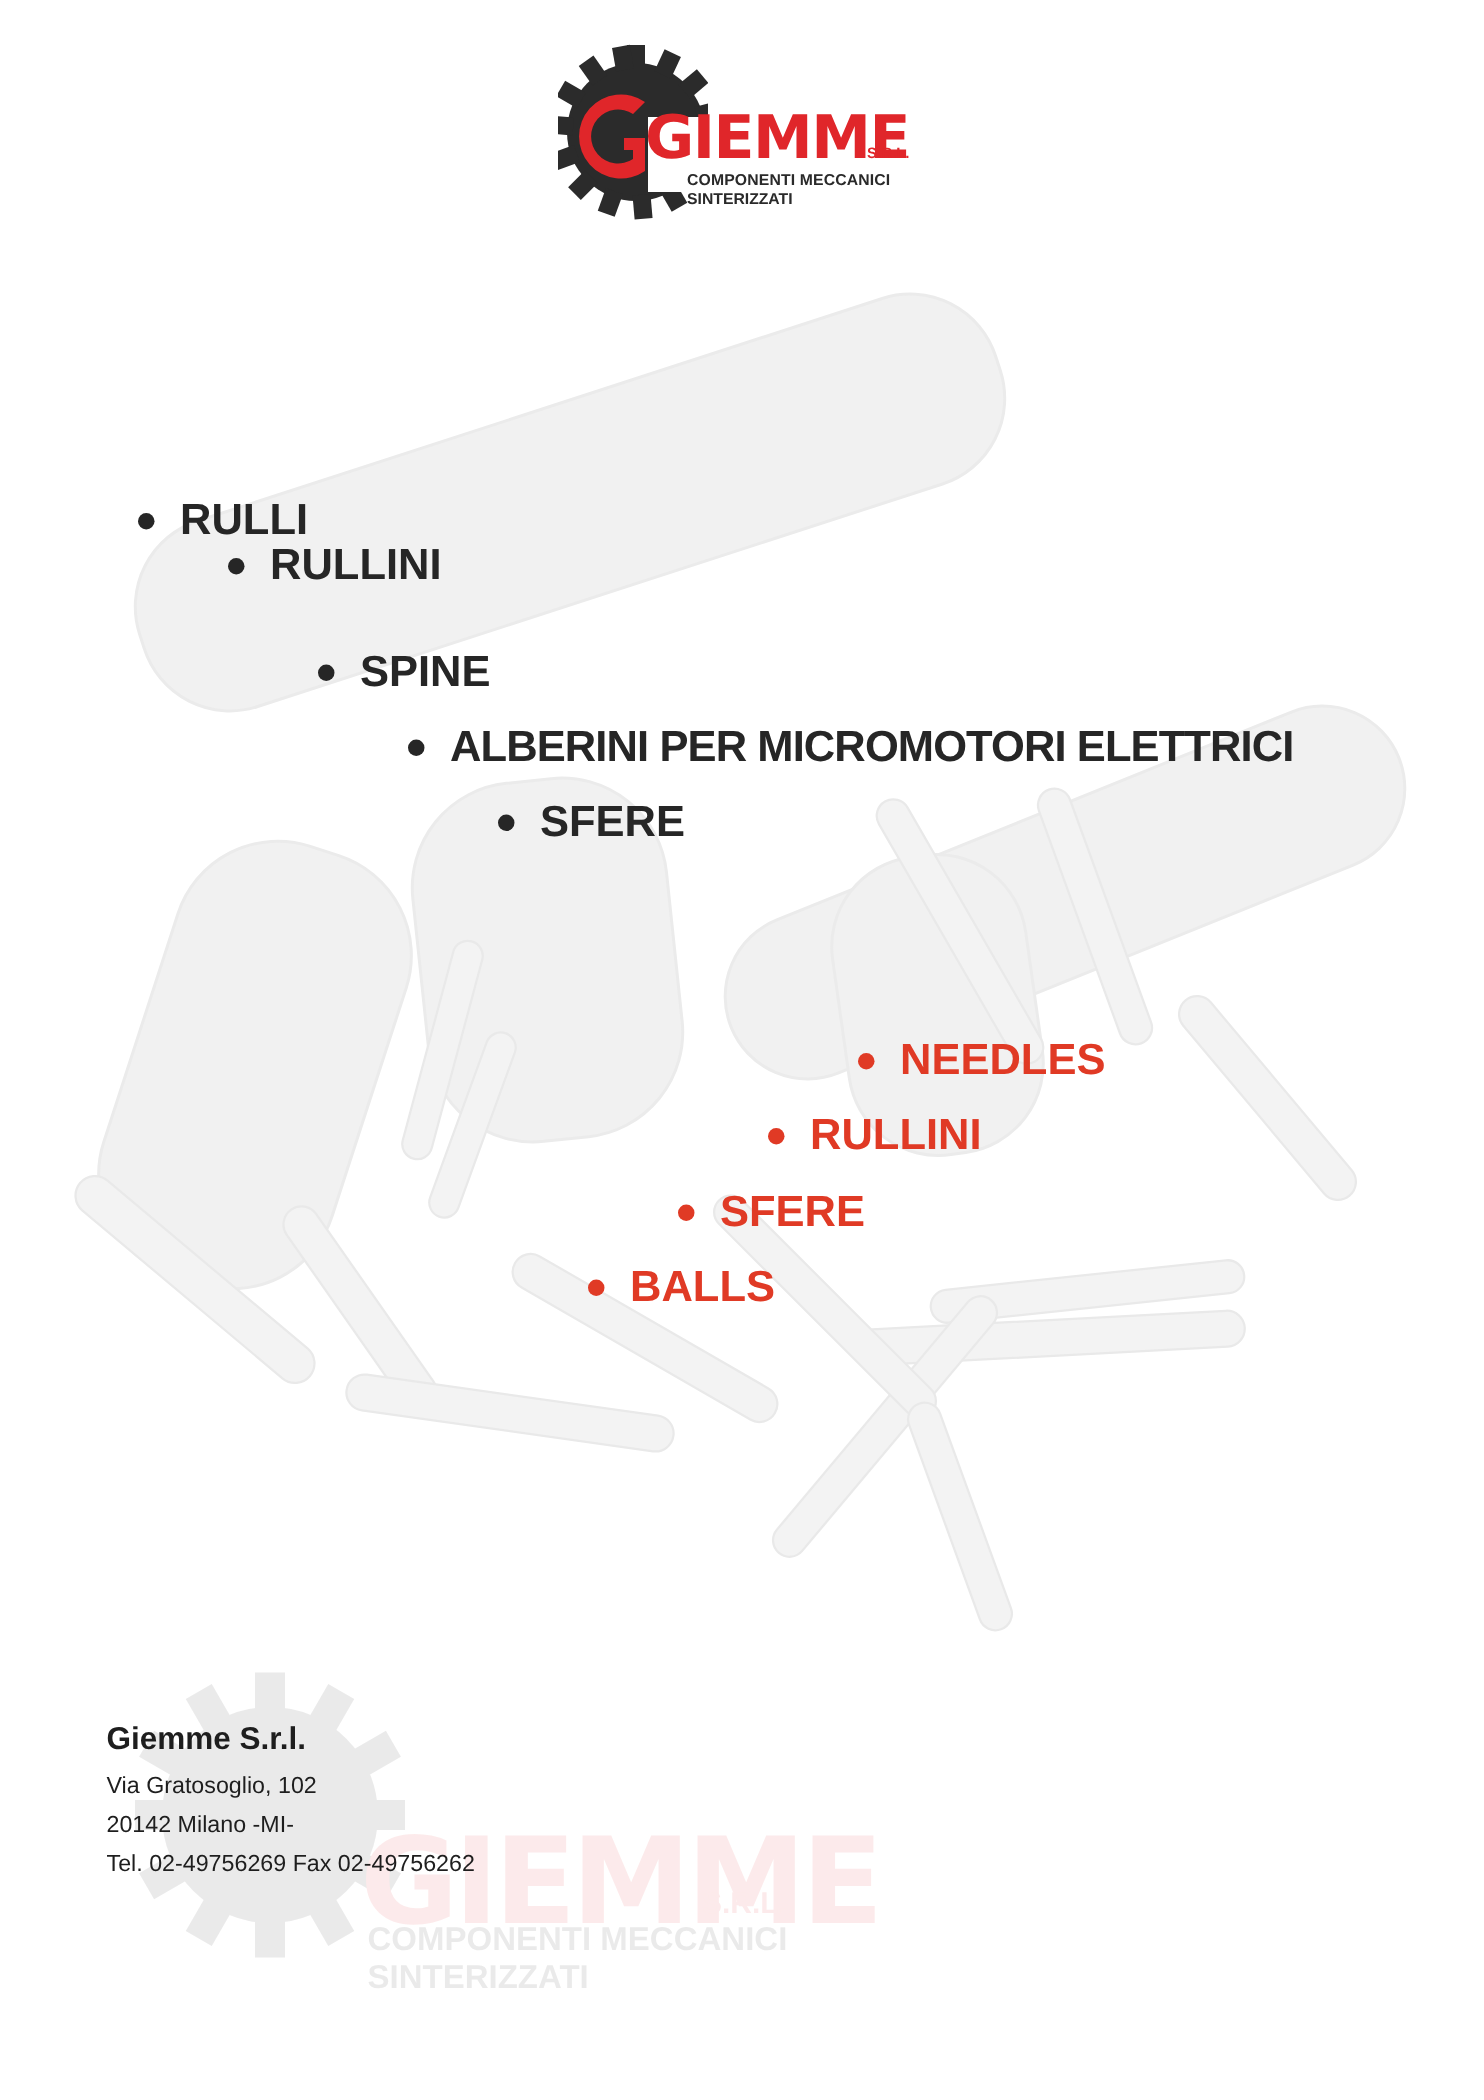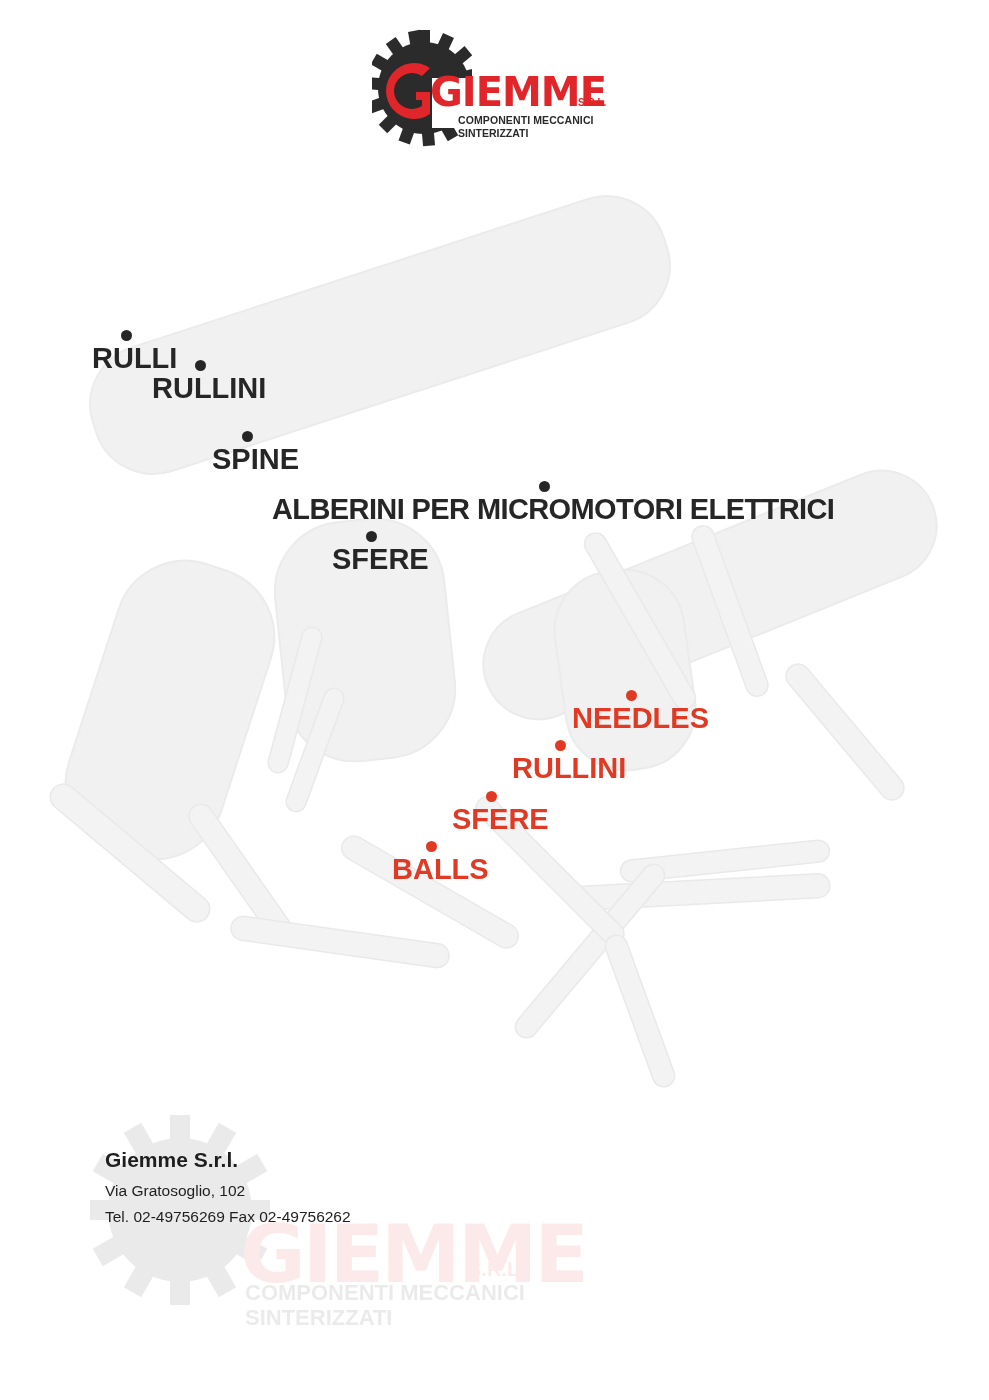--- a/index.html
+++ b/index.html
@@ -8,25 +8,25 @@
   .bg { position:absolute; inset:0; pointer-events:none; }
   .logo { position:absolute; left:372px; top:28px; width:250px; height:120px; }
   .logo .gear { position:absolute; left:0; top:0; }
   .logo .name { position:absolute; left:58px; top:44px; font-weight:bold; font-size:40px; color:#e0262a;
                 letter-spacing:-1px; font-family:"DejaVu Sans", sans-serif; line-height:40px; }
   .logo .srl { position:absolute; left:206px; top:69px; font-weight:bold; font-size:10px; color:#e0262a; }
   .logo .sub1 { position:absolute; left:86px; top:86px; font-weight:bold; font-size:10.5px; color:#2a2a2a; letter-spacing:0.1px; }
   .logo .sub2 { position:absolute; left:86px; top:99px; font-weight:bold; font-size:10.5px; color:#2a2a2a; }
   .item { position:absolute; font-weight:bold; font-size:29px; line-height:34px; white-space:nowrap; display:flex; align-items:center; }
   .item .dot { display:inline-block; width:11px; height:11px; border-radius:50%; margin-right:17px; }
-  .it { color:#262626;flex-direction:column; }
+  .it { color:#262626; }
   .it .dot { background:#262626; }
-  .en { color:#e03a25;flex-direction:column; }
+  .en { color:#e03a25; }
   .en .dot { background:#e03a25; }
-  .footer { position:absolute; left:71px; top:1146px; color:#1e1e1e;margin-left:34px; }
+  .footer { position:absolute; left:71px; top:1146px; color:#1e1e1e; }
   .footer .co { font-weight:bold; font-size:21px; line-height:28px; margin-bottom:4px; }
   .footer .ln { font-weight:normal; font-size:15.5px; line-height:26px; }
   .footer .it2 { font-style:italic; }
   .wm { position:absolute; left:90px; top:1100px; width:470px; height:250px; opacity:0.09; }
   .wm .name { position:absolute; left:150px; top:108px; font-weight:bold; font-size:80px; color:#e0262a; font-family:"DejaVu Sans", sans-serif; letter-spacing:-3px; }
   .wm .srl { position:absolute; left:378px; top:158px; font-weight:bold; font-size:20px; color:#e0262a; }
   .wm .sub1 { position:absolute; left:155px; top:180px; font-weight:bold; font-size:22px; color:#222; }
   .wm .sub2 { position:absolute; left:155px; top:205px; font-weight:bold; font-size:22px; color:#222; }
 </style>
 </head>
@@ -151,14 +151,15 @@
   </div>
   <div class="item en" style="left:392px;top:841px">
     <span class="dot"></span>
     <span>BALLS</span>
   </div>
 </div>
 
 <div class="footer">
   <div class="co">Giemme S.r.l.</div>
   <div class="ln">Via Gratosoglio, 102</div>
+  <div class="ln">20142 Milano -MI-</div>
   <div class="ln">Tel. 02-49756269 Fax 02-49756262</div>
 </div>
 
 </body></html>

